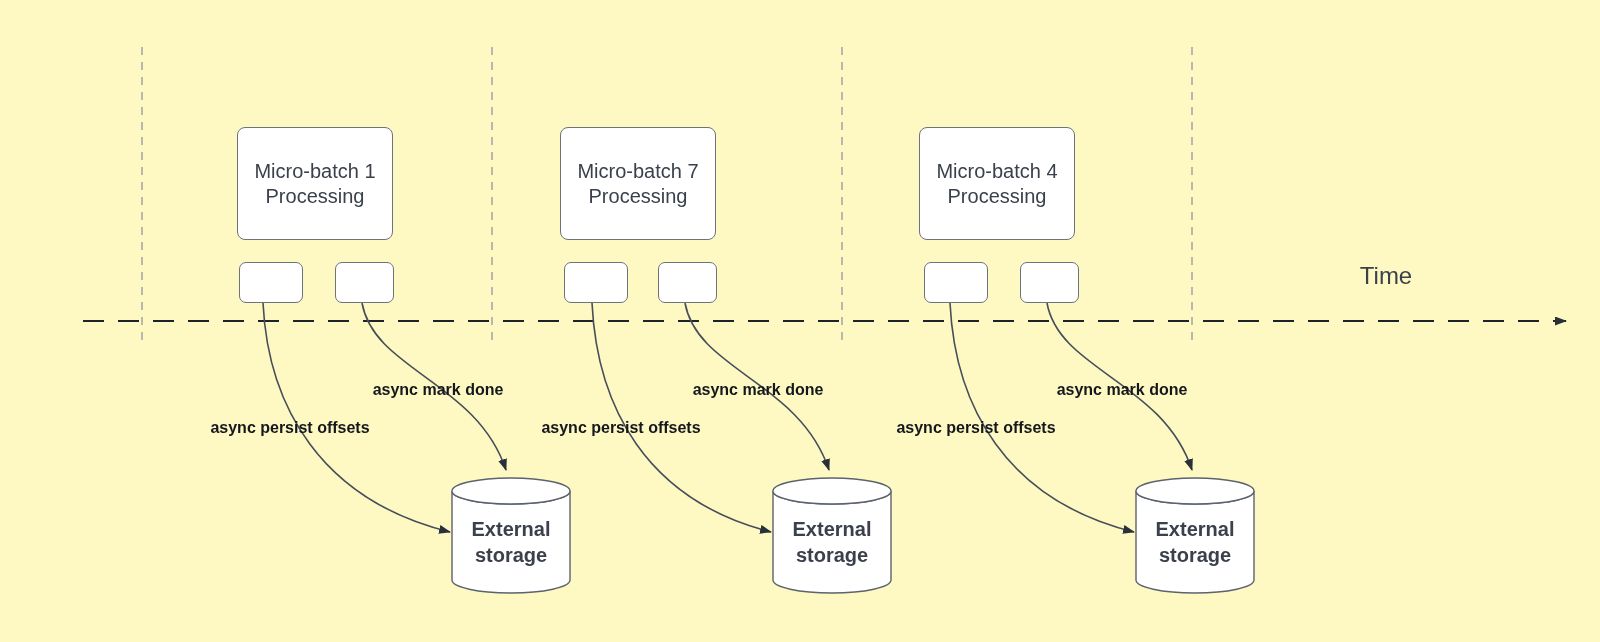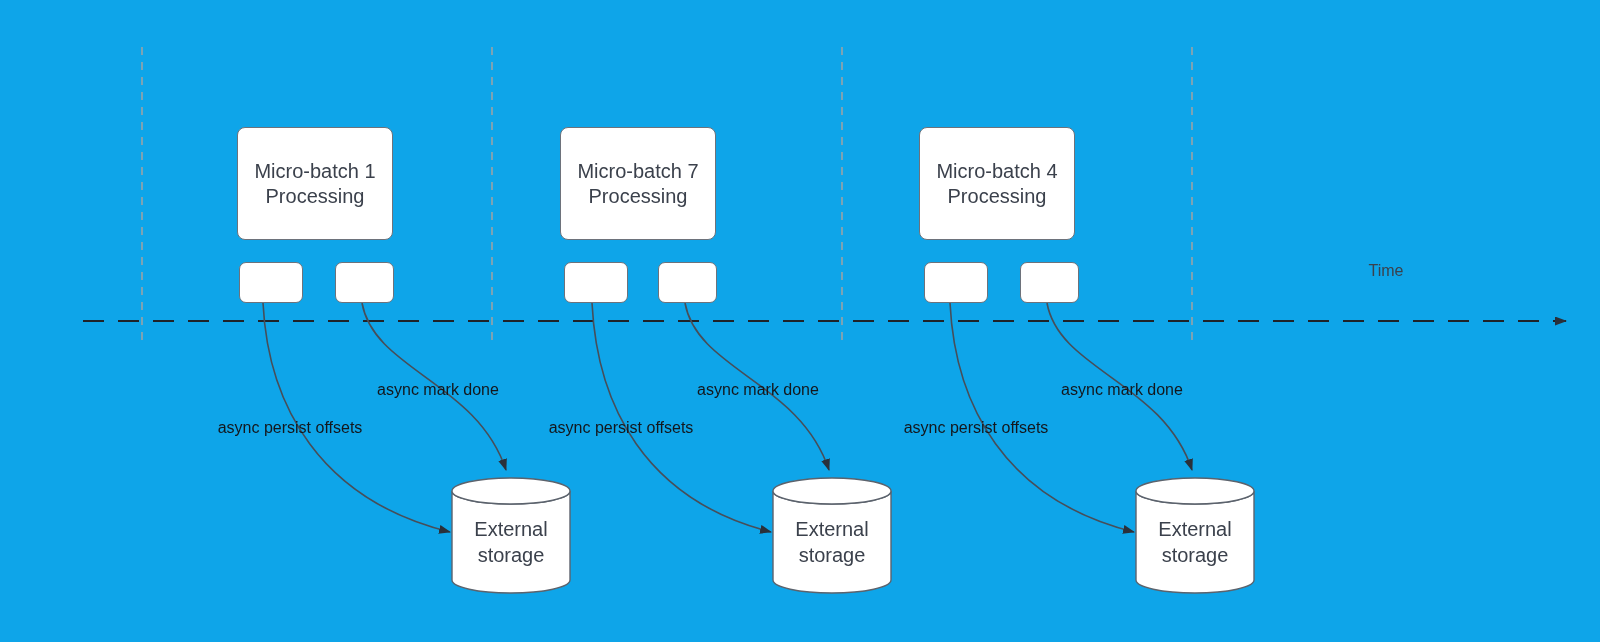--- a/index.html
+++ b/index.html
@@ -1,19 +1,19 @@
 <!DOCTYPE html>
 <html><head>
 <meta charset="utf-8">
 <style>
   html,body{margin:0;padding:0;background:#ffffff;}
   .canvas{
     position:relative;
     width:1600px;height:642px;
-    background:#0ea5e9;
+    background:#fef9c3;
     font-family:"Liberation Sans","DejaVu Sans",sans-serif;
     overflow:hidden;
   }
   .canvas svg{position:absolute;left:0;top:0;}
   .node{
     position:absolute;
     border:1px solid #6d727b;
     border-radius:8px;
     background:#ffffff;
     box-sizing:border-box;
@@ -23,33 +23,33 @@
     display:flex;flex-direction:column;
     align-items:center;justify-content:center;
     color:#3b414c;font-size:20px;line-height:25px;text-align:center;
   }
   .smallbox{width:64px;height:41px;top:262px;border-radius:7px;}
   .smallbox.b{width:59px;}
   .flowlabel{
     position:absolute;
     transform:translateX(-50%);
     white-space:nowrap;
-    font-size:16px;font-weight:normal;color:#14171c;
+    font-size:16px;font-weight:bold;color:#14171c;
   }
   .storagelabel{
     position:absolute;
     width:130px;top:516px;
     transform:translateX(-50%);
     text-align:center;
-    color:#3b414c;font-size:20px;line-height:26px;
+    color:#3b414c;font-size:20px;line-height:26px;font-weight:bold;
   }
   .timelabel{
     position:absolute;left:1386px;top:262px;
     transform:translateX(-50%);
-    color:#3b414c;font-size:16px;
+    color:#3b414c;font-size:24px;
   }
 </style>
 </head>
 <body>
 
 <div class="canvas">
 
   <svg width="1600" height="642" viewBox="0 0 1600 642">
     <defs>
       <marker id="ah" markerUnits="userSpaceOnUse" markerWidth="14" markerHeight="11" refX="11" refY="4.5" orient="auto">

